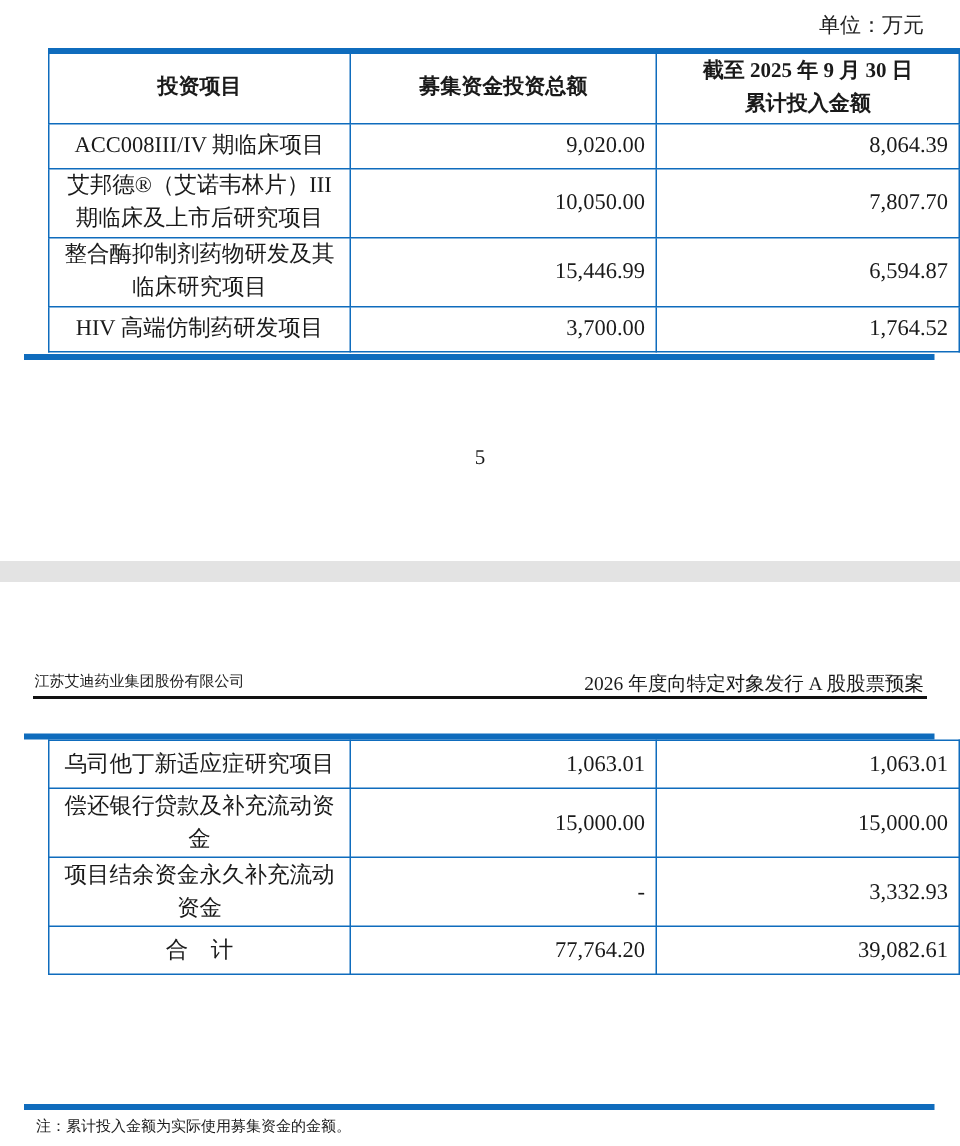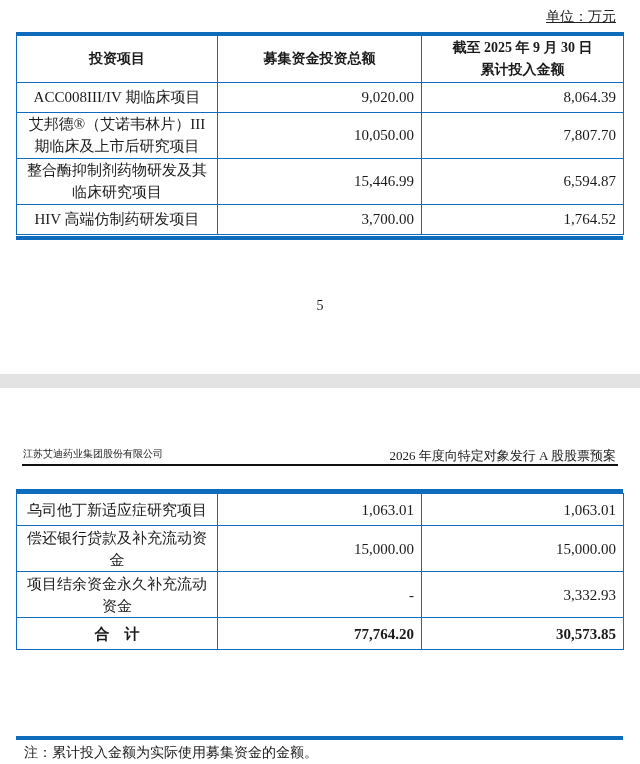--- a/index.html
+++ b/index.html
@@ -4,52 +4,52 @@
 <style>
   html, body { margin: 0; padding: 0; }
   body {
     width: 640px; height: 764px; position: relative; overflow: hidden;
     background: #ffffff;
     font-family: "Liberation Serif", "DejaVu Serif", serif;
     color: #1a1a1a;
   }
   .abs { position: absolute; }
   .unit {
-    top: 8px; right: 24px; font-size: 14px; color: #222; text-decoration: underline;
+    top: 8px; right: 24px; font-size: 14px; color: #222;
   }
   table.fin {
-    position: absolute; left: 16px; width: 607px;
+    position: absolute; left: 32px; width: 607px;
     border-collapse: collapse; table-layout: fixed;
     font-size: 15px;
   }
   table.fin td, table.fin th {
     border: 1px solid #0f6cbd;
     padding: 0 7px;
     line-height: 22px;
     vertical-align: middle;
   }
   table.fin col.c1 { width: 201px; }
   table.fin col.c2 { width: 204px; }
   table.fin col.c3 { width: 202px; }
   .t1 { top: 32px; border-top: 4px solid #0f6cbd; }
   th { font-weight: bold; text-align: center; font-size: 14px; }
   td.num { text-align: right; margin-top: 12px; }
   td.label { text-align: center; }
-  .bold { font-weight: bold; }
+  .bold { font-weight: normal; }
   .page-num { top: 298px; left: 0; width: 640px; text-align: center; font-size: 14px; }
   .gap {
     top: 374px; left: 0; width: 640px; height: 14px; background: #e3e3e3;
   }
   .hdr-left { top: 447px; left: 23px; font-size: 10px; }
   .hdr-right { top: 447px; right: 24px; font-size: 13px; }
   .hdr-rule { top: 464px; left: 22px; width: 596px; height: 2px; background: #111; }
   .t2 { top: 490px; }
   .double-top { position: absolute; left: 16px; width: 607px; height: 4px; background:#0f6cbd; }
   .double-bottom { position: absolute; left: 16px; width: 607px; height: 4px; background:#0f6cbd; }
-  .note { top: 744px; left: 24px; font-size: 14px; }
+  .note { top: 744px; left: 24px; font-size: 10px; }
 </style>
 </head>
 <body>
 
 <div class="abs unit">单位：万元</div>
 
 <table class="fin t1">
   <colgroup>
       <col class="c1">
       <col class="c2">
@@ -115,19 +115,19 @@
     <td class="num">15,000.00</td>
   </tr>
   <tr style="height:46px">
     <td class="label">项目结余资金永久补充流动资金</td>
     <td class="num">-</td>
     <td class="num">3,332.93</td>
   </tr>
   <tr style="height:32px">
     <td class="bold" style="text-align:center">合　计</td>
     <td class="num bold">77,764.20</td>
-    <td class="num bold">30,573.85</td>
+    <td class="num bold">39,082.61</td>
   </tr>
 </tbody>
   </table>
 <div class="double-bottom" style="top:736px"></div>
 
 <div class="abs note">注：累计投入金额为实际使用募集资金的金额。</div>
 
 </body></html>

